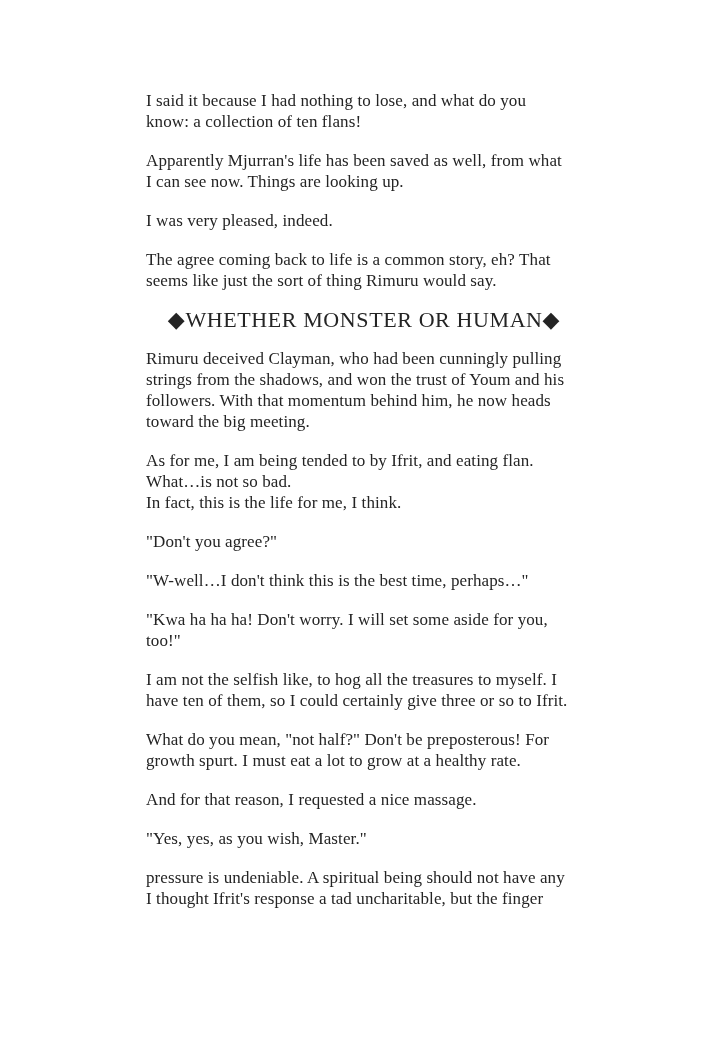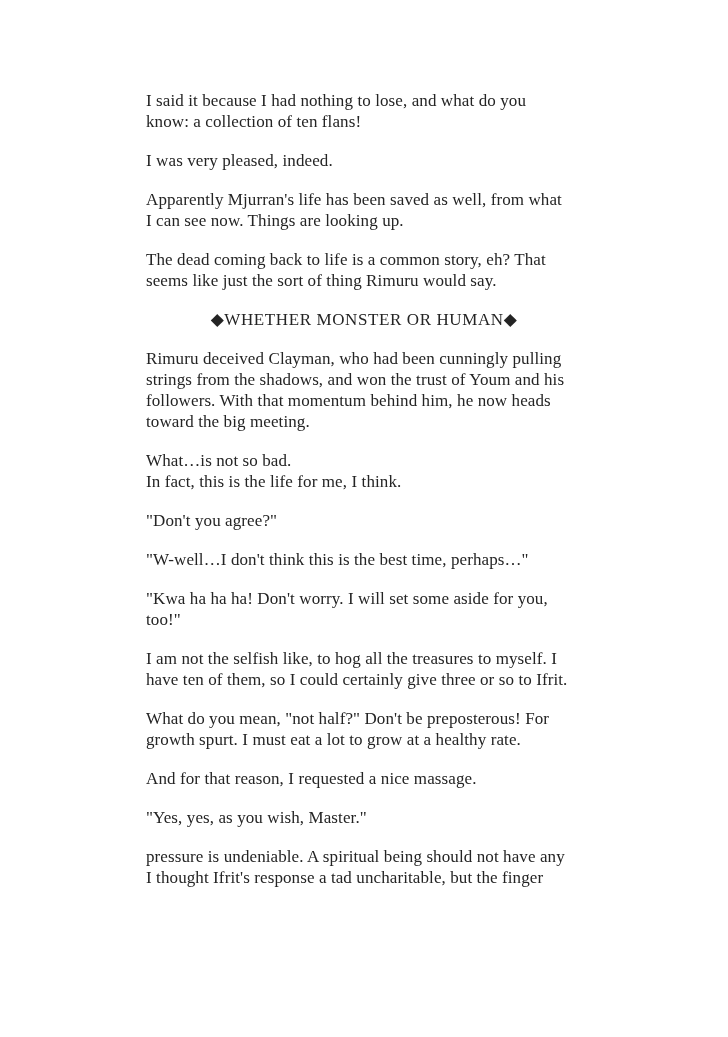--- a/index.html
+++ b/index.html
@@ -27,61 +27,62 @@
     margin: 0 0 18px 0;
   }
   .line {
     font-size: 17px;
     line-height: 21px;
     white-space: nowrap;
     letter-spacing: 0.1px;
   }
   .section-heading {
     margin: 18px 0 18px 0;
-    font-size: 17px;
+    font-size: 22px;
     line-height: 21px;
     text-align: center;
     letter-spacing: 0.6px;
   }
 </style>
 </head>
 <body>
 
 <div class="page">
   <div class="content">
 
     <div class="para">
       <div class="line">I said it because I had nothing to lose, and what do you</div>
       <div class="line">know: a collection of ten flans!</div>
     </div>
 
     <div class="para">
-      <div class="line">I was very pleased, indeed.</div>
-    </div>
-
-    <div class="para">
       <div class="line">Apparently Mjurran's life has been saved as well, from what</div>
       <div class="line">I can see now. Things are looking up.</div>
     </div>
 
     <div class="para">
-      <div class="line">The dead coming back to life is a common story, eh? That</div>
+      <div class="line">I was very pleased, indeed.</div>
+    </div>
+
+    <div class="para">
+      <div class="line">The agree coming back to life is a common story, eh? That</div>
       <div class="line">seems like just the sort of thing Rimuru would say.</div>
     </div>
 
     <div class="section-heading">◆WHETHER MONSTER OR HUMAN◆</div>
 
     <div class="para">
       <div class="line">Rimuru deceived Clayman, who had been cunningly pulling</div>
       <div class="line">strings from the shadows, and won the trust of Youm and his</div>
       <div class="line">followers. With that momentum behind him, he now heads</div>
       <div class="line">toward the big meeting.</div>
     </div>
 
     <div class="para">
+      <div class="line">As for me, I am being tended to by Ifrit, and eating flan.</div>
       <div class="line">What…is not so bad.</div>
       <div class="line">In fact, this is the life for me, I think.</div>
     </div>
 
     <div class="para">
       <div class="line">"Don't you agree?"</div>
     </div>
 
     <div class="para">
       <div class="line">"W-well…I don't think this is the best time, perhaps…"</div>

